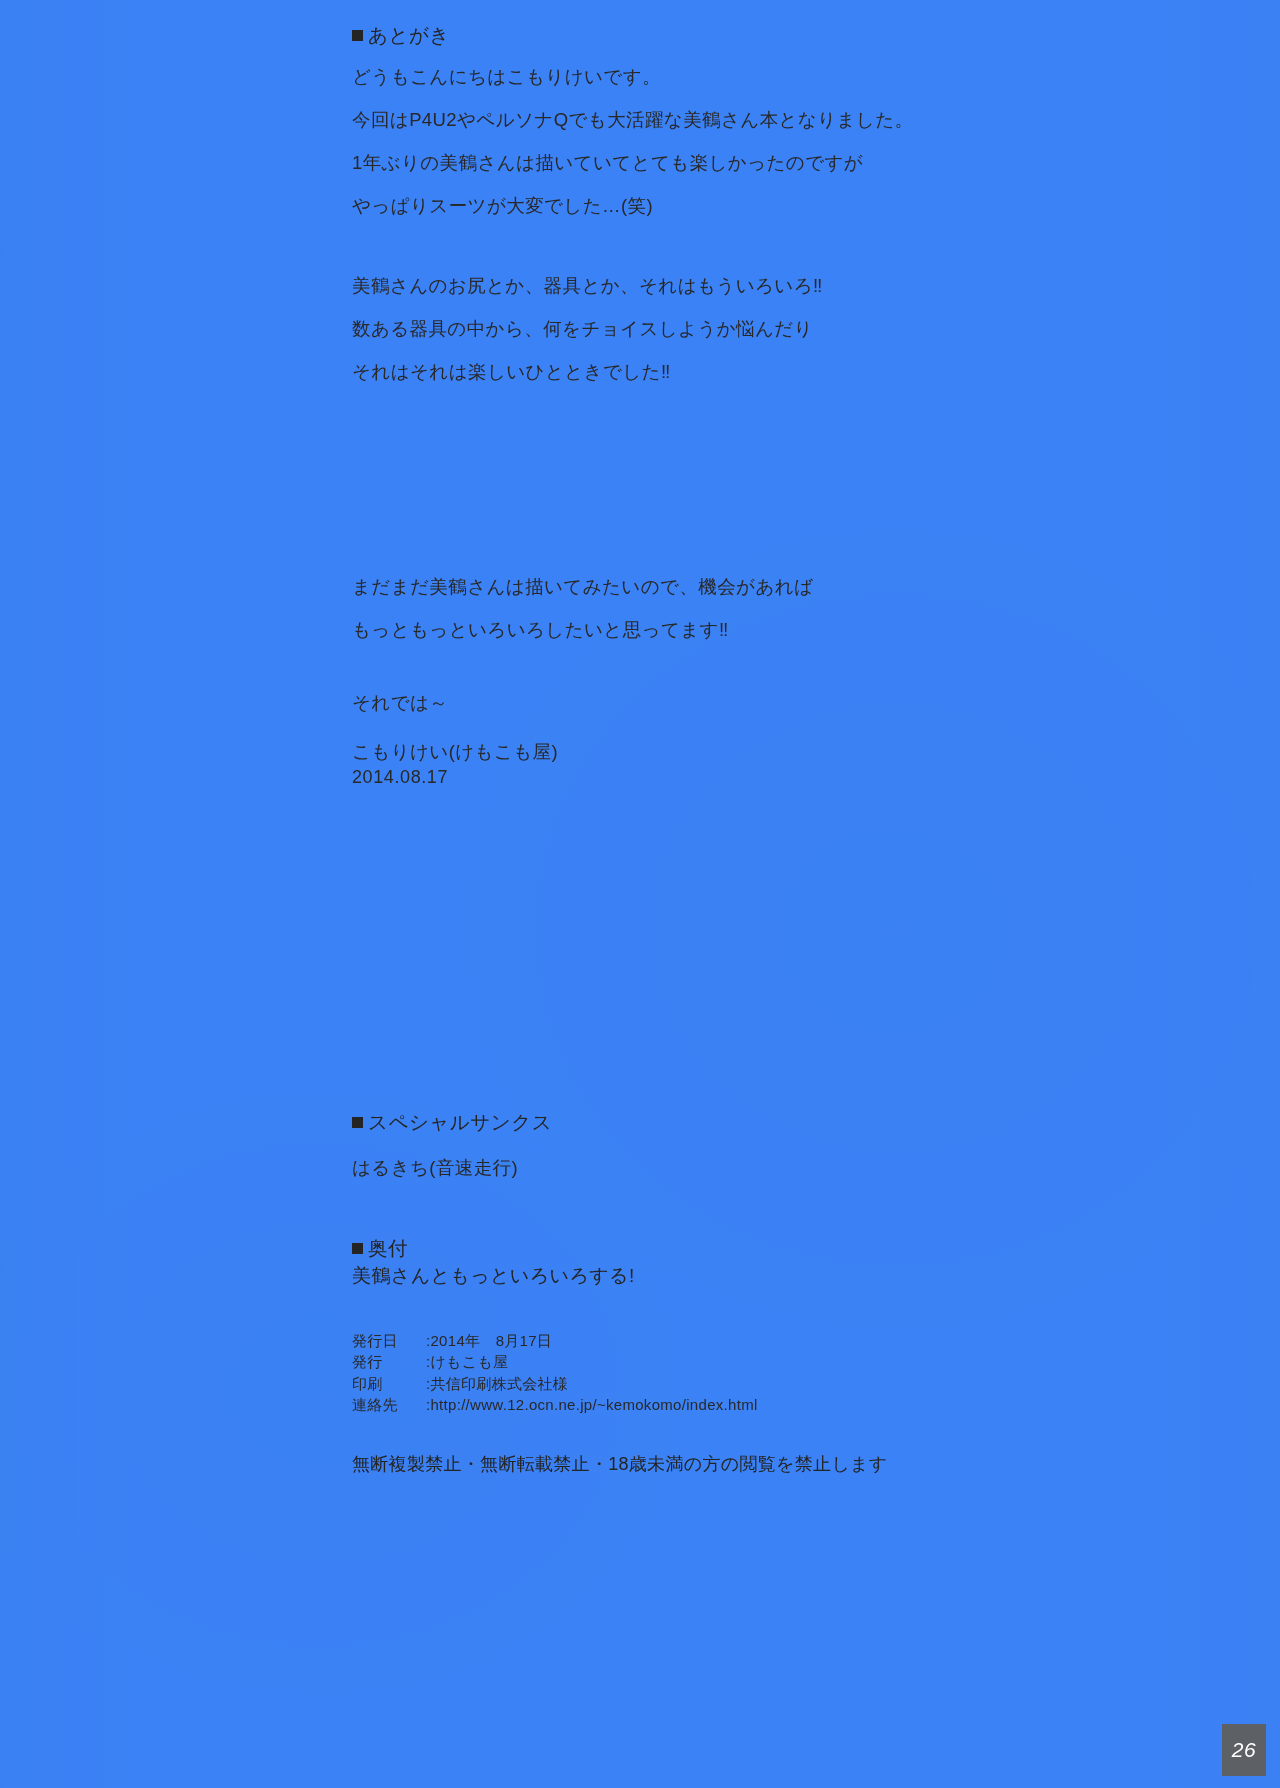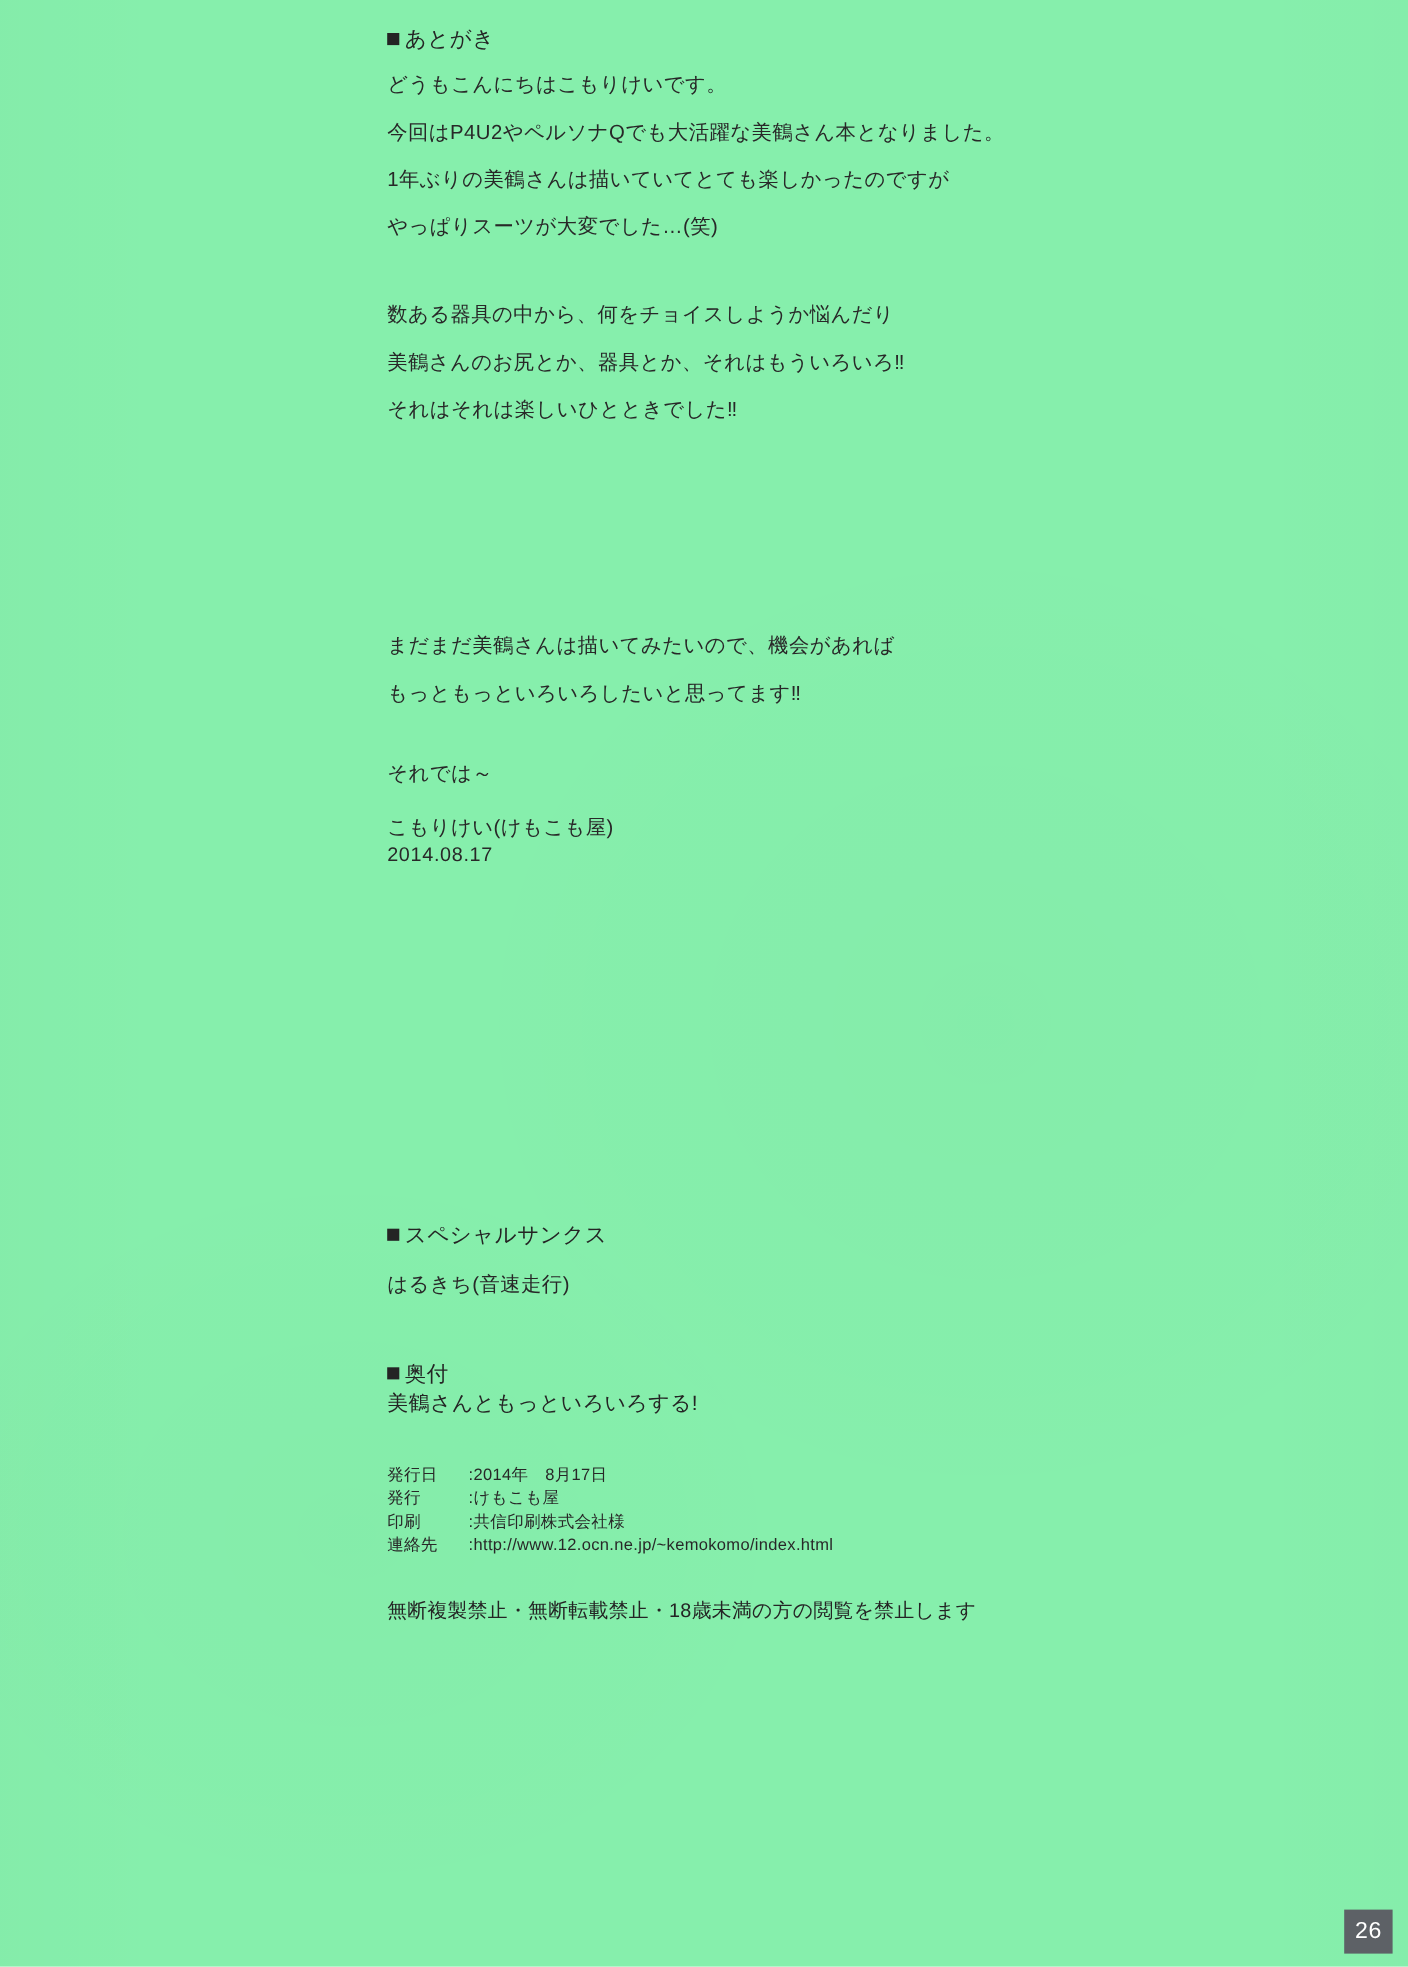--- a/index.html
+++ b/index.html
@@ -4,21 +4,21 @@
 <style>
   html, body {
     margin: 0;
     padding: 0;
     background: #ffffff;
   }
   .page {
     position: relative;
     width: 1280px;
     height: 1788px;
-    background: #86efac;
+    background: #3b82f6;
     overflow: hidden;
     font-family: "Liberation Sans", sans-serif;
     color: #2b2b2b;
   }
   
   .paper-tint {
     position: absolute;
     inset: 0;
     background:
       radial-gradient(ellipse 60% 40% at 70% 52%, rgba(0,0,0,0.012), rgba(0,0,0,0) 70%),
@@ -144,28 +144,29 @@
     letter-spacing: 0.3px;
     color: #242424;
     text-align: center;
   }
 
   .page-number {
     position: absolute;
     right: 14px;
     bottom: 12px;
     width: 44px;
-    height: 40px;
+    height: 52px;
     background: #5d6166;
     color: #ffffff;
     font-size: 21px;
     display: flex;
     align-items: center;
     justify-content: center;
     letter-spacing: 0.5px;
+    font-style: italic;
   }
 </style>
 </head>
 <body>
 
 <div class="page">
   <div class="paper-tint"></div>
 
   <div class="content">
 
@@ -174,22 +175,22 @@
     </div>
 
     <div class="block b1 lines">
       <div class="para">どうもこんにちはこもりけいです。</div>
       <div class="para">今回はP4U2やペルソナQでも大活躍な美鶴さん本となりました。</div>
       <div class="para">1年ぶりの美鶴さんは描いていてとても楽しかったのですが</div>
       <div class="para">やっぱりスーツが大変でした…(笑)</div>
     </div>
 
     <div class="block b2 lines">
+      <div class="para">美鶴さんのお尻とか、器具とか、それはもういろいろ‼</div>
       <div class="para">数ある器具の中から、何をチョイスしようか悩んだり</div>
-      <div class="para">美鶴さんのお尻とか、器具とか、それはもういろいろ‼</div>
       <div class="para">それはそれは楽しいひとときでした‼</div>
     </div>
 
     <div class="block b3 lines">
       <div class="para">まだまだ美鶴さんは描いてみたいので、機会があれば</div>
       <div class="para">もっともっといろいろしたいと思ってます‼</div>
     </div>
 
     <div class="block b4 lines">
       <div class="para">それでは～</div>

